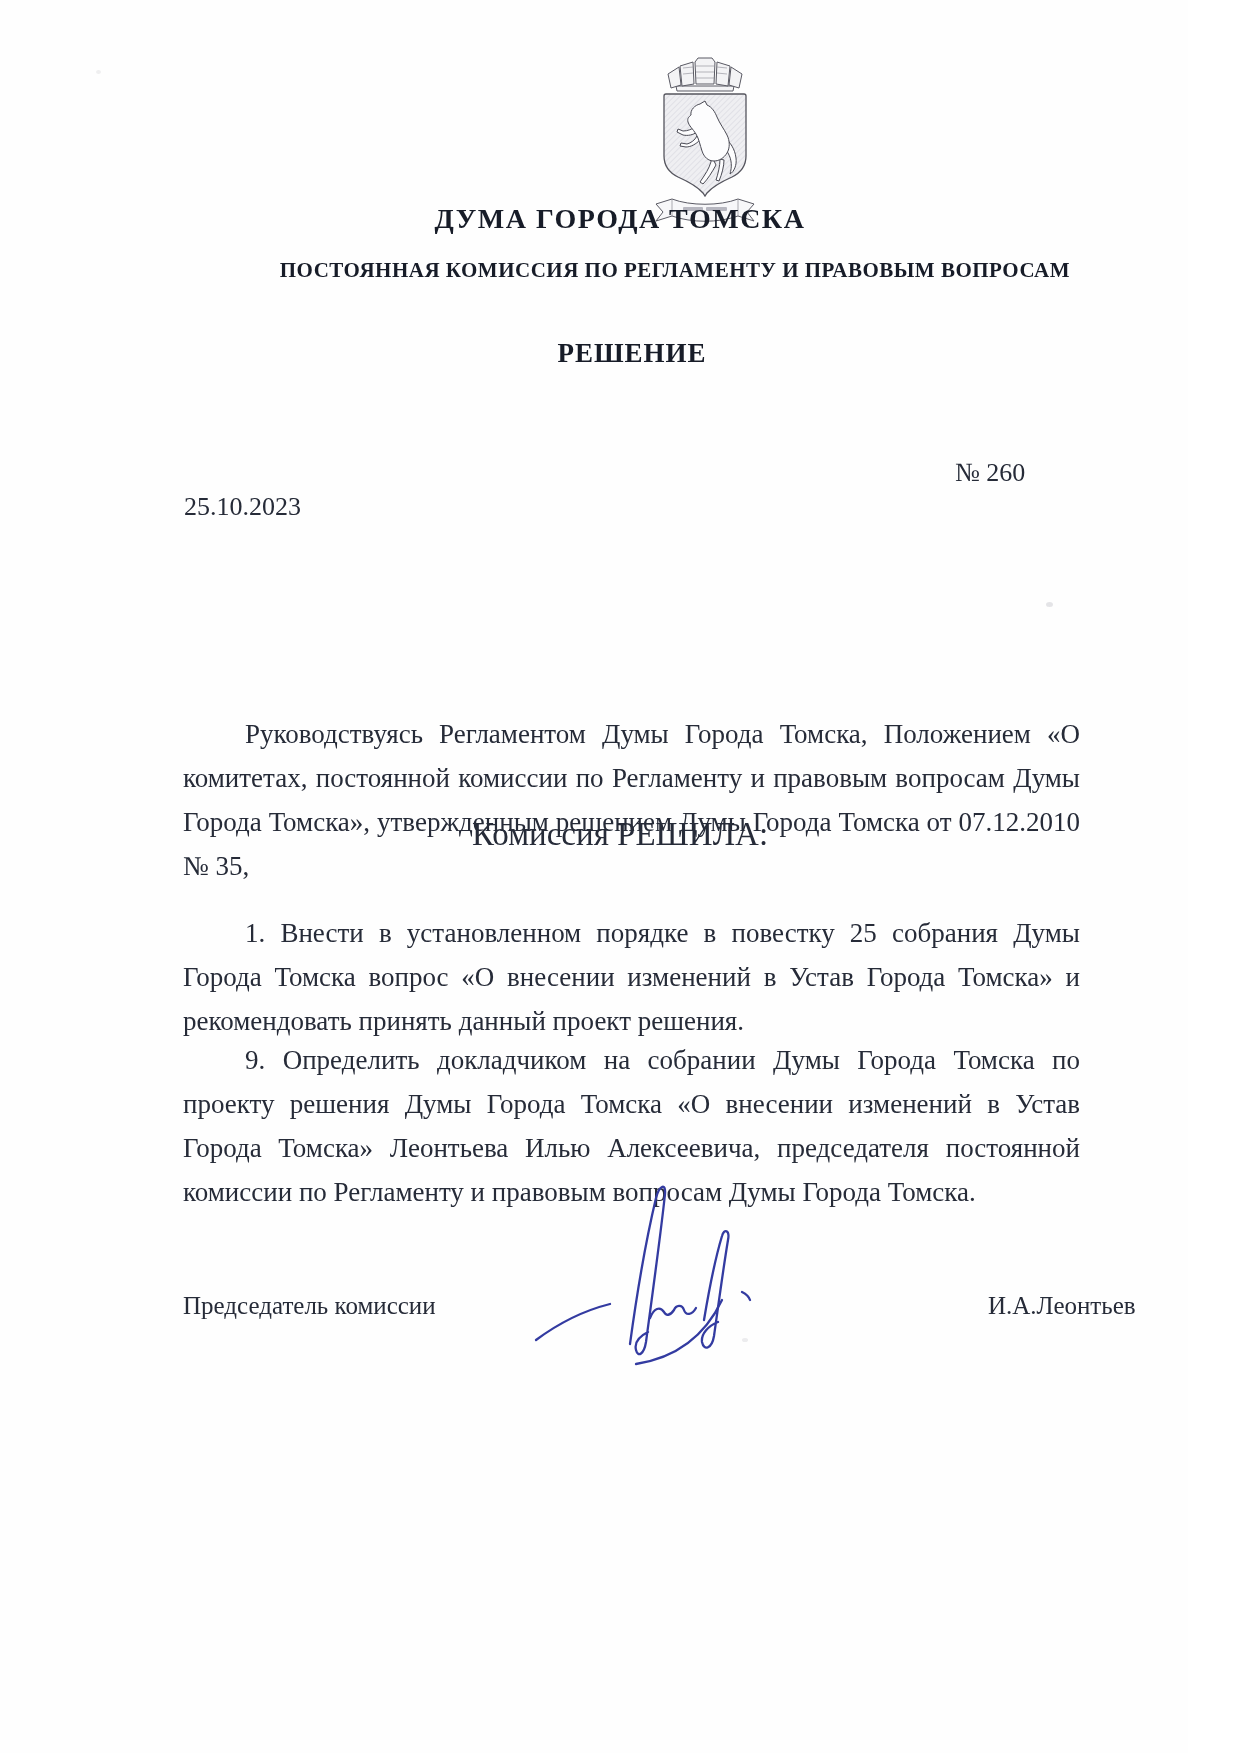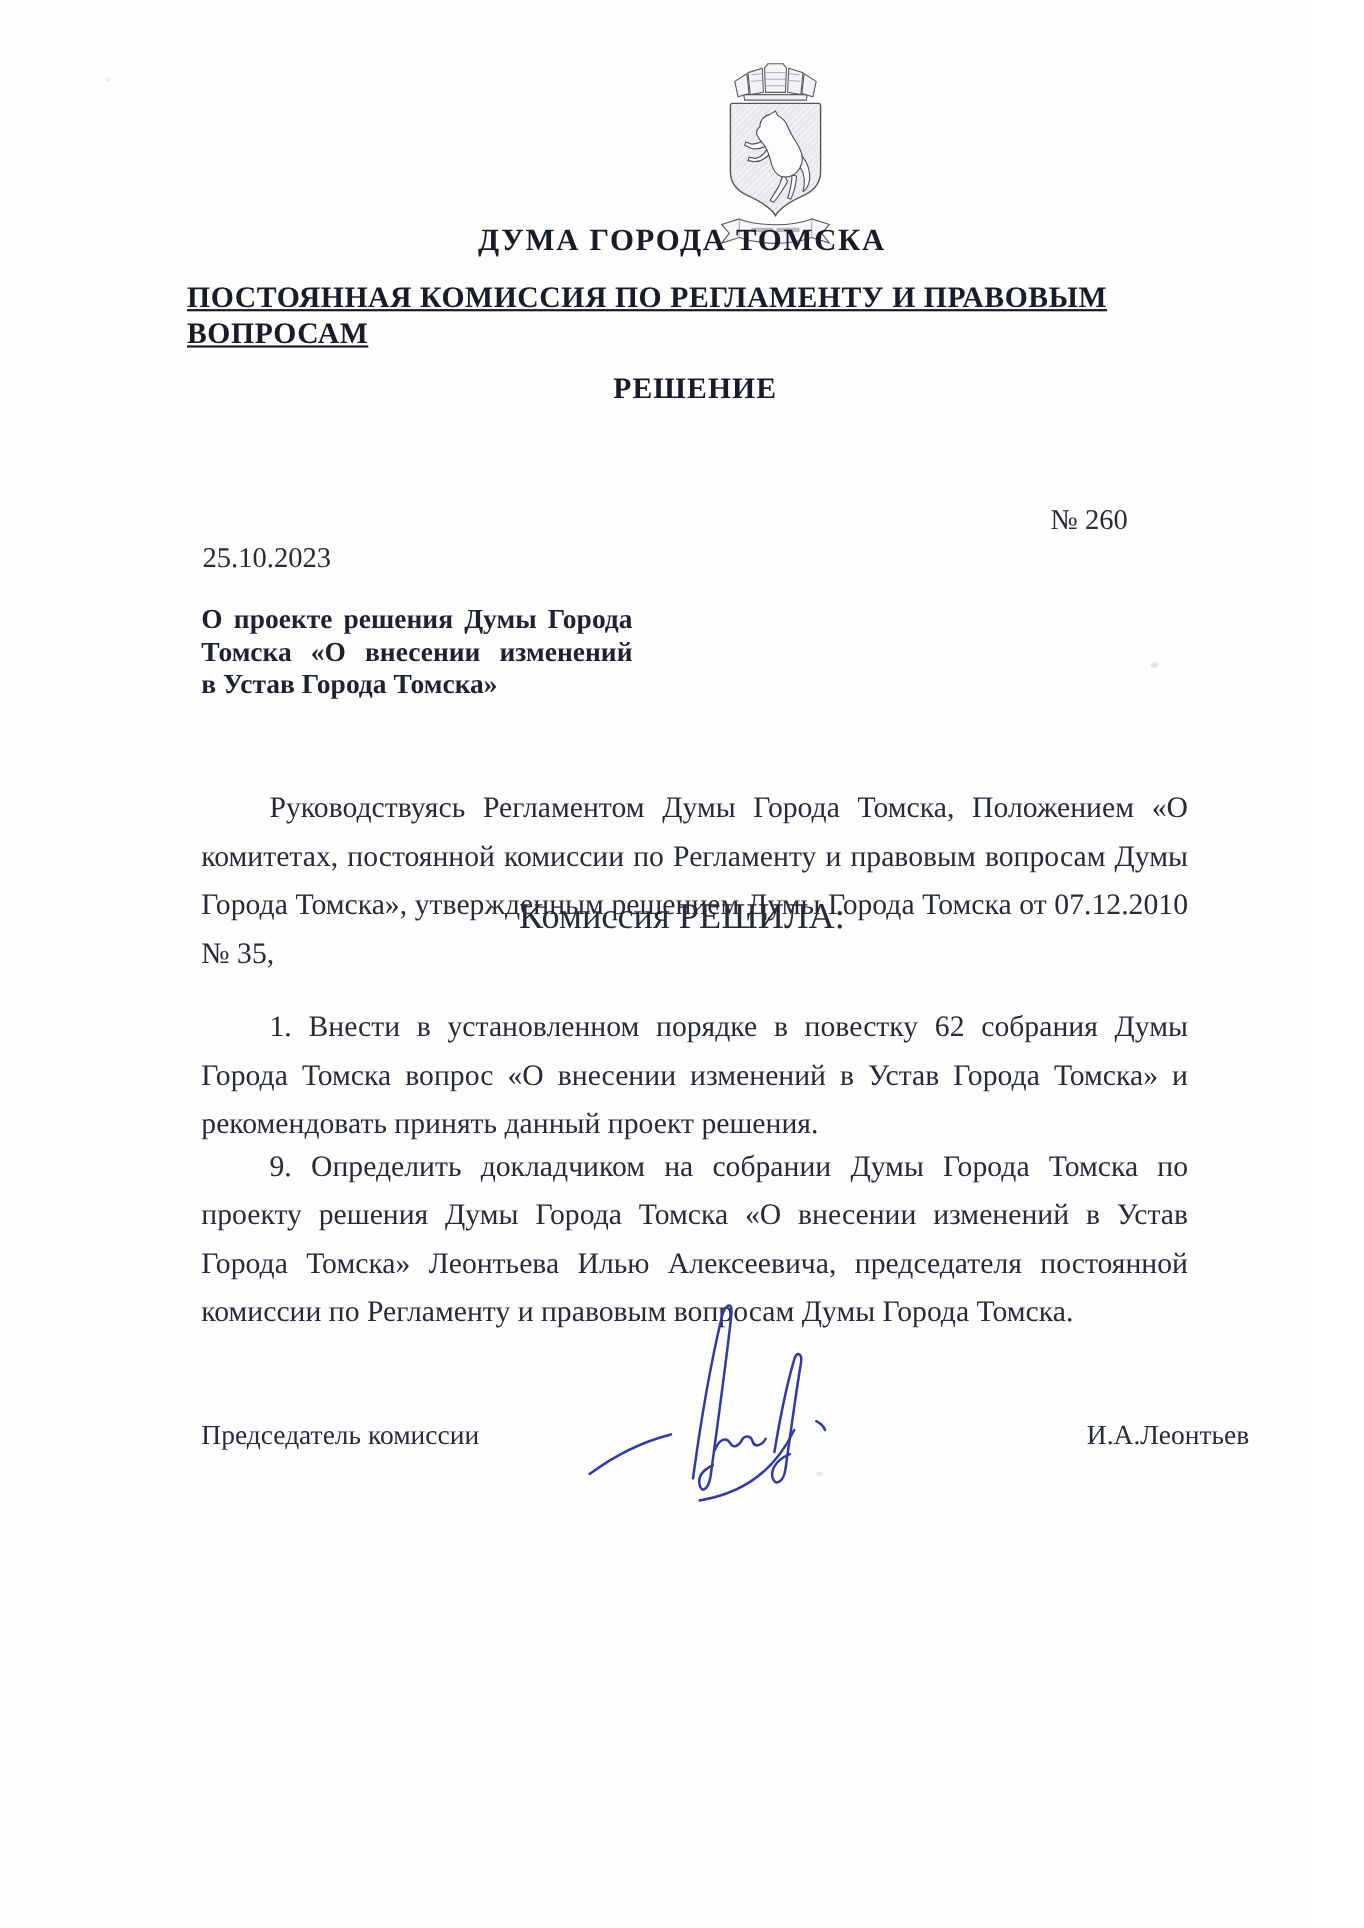--- a/index.html
+++ b/index.html
@@ -8,21 +8,21 @@
     width:1188px;height:1753px;
     background:#fefefe;
     font-family:"Liberation Serif", serif;
     color:#262b38;
     overflow:hidden;
   }
   .abs{position:absolute;}
   .center{left:0;width:1240px;text-align:center;}
   .hdr{font-weight:bold;color:#171c28;}
   .org-name{top:203px;font-size:28px;letter-spacing:1.5px;}
-  .commission{top:254px;left:170px;width:900px;text-align:left;font-size:27px;line-height:33px;letter-spacing:0.5px;text-decoration:underline;}
+  .commission{top:254px;left:170px;width:900px;text-align:right;font-size:21px;line-height:33px;letter-spacing:0.5px;}
   .doc-type{top:338px;font-size:27px;letter-spacing:1px;margin-left:12px;}
   .doc-number{top:460px;left:955px;font-size:26px;line-height:1;}
   .doc-date{top:494px;left:184px;font-size:26px;line-height:1;}
   .subject{top:549px;left:183px;width:392px;font-weight:bold;font-size:25px;line-height:29.5px;color:#1d222f;}
   .subject .j-line{text-align:justify;text-align-last:justify;}
   .body-par{left:183px;width:897px;font-size:27px;line-height:44px;text-align:justify;text-indent:62px;}
   .preamble{top:712px;}
   .resolved{top:812px;font-size:33px;line-height:44px;font-family:Liberation Serif, serif;}
   .item1{top:911px;}
   .item2{top:1038px;}
@@ -74,29 +74,24 @@
     </g>
   </svg>
 
   <div class="abs center hdr org-name">ДУМА ГОРОДА ТОМСКА</div>
   <div class="abs hdr commission">ПОСТОЯННАЯ КОМИССИЯ ПО РЕГЛАМЕНТУ И ПРАВОВЫМ ВОПРОСАМ</div>
   <div class="abs center hdr doc-type">РЕШЕНИЕ</div>
 
   <div class="abs doc-number">№ 260</div>
   <div class="abs doc-date">25.10.2023</div>
 
-  <div class="abs subject">
-    <div class="j-line">О проекте решения Думы Города</div>
-    <div class="j-line">Томска «О внесении изменений</div>
-    <div>в Устав Города Томска»</div>
-  </div>
 
   <div class="abs body-par preamble">Руководствуясь Регламентом Думы Города Томска, Положением «О комитетах, постоянной комиссии по Регламенту и правовым вопросам Думы Города Томска», утвержденным решением Думы Города Томска от 07.12.2010 № 35,</div>
   <div class="abs center resolved">Комиссия РЕШИЛА:</div>
-  <div class="abs body-par item1">1. Внести в установленном порядке в повестку 62 собрания Думы Города Томска вопрос «О внесении изменений в Устав Города Томска» и рекомендовать принять данный проект решения.</div>
+  <div class="abs body-par item1">1. Внести в установленном порядке в повестку 25 собрания Думы Города Томска вопрос «О внесении изменений в Устав Города Томска» и рекомендовать принять данный проект решения.</div>
   <div class="abs body-par item2">9. Определить докладчиком на собрании Думы Города Томска по проекту решения Думы Города Томска «О внесении изменений в Устав Города Томска» Леонтьева Илью Алексеевича, председателя постоянной комиссии по Регламенту и правовым вопросам Думы Города Томска.</div>
 
   <div class="abs sig-label">Председатель комиссии</div>
   <div class="abs sig-name">И.А.Леонтьев</div>
 
   <svg class="abs signature" viewBox="0 0 306 205" aria-hidden="true">
     <g fill="none" stroke="#333ba1" stroke-width="2.3" stroke-linecap="round">
       <path d="M18 168 C45 148 68 138 92 132"></path>
       <path d="M112 172 C118 128 128 68 138 26 C141 14 148 10 147 22 C143 60 135 118 128 170 C126 182 120 186 118 178 C116 170 122 164 130 160"></path>
       <path d="M132 146 C136 136 142 134 146 140 C148 144 152 144 156 138 C158 133 164 132 166 138 C168 144 174 143 178 136"></path>

